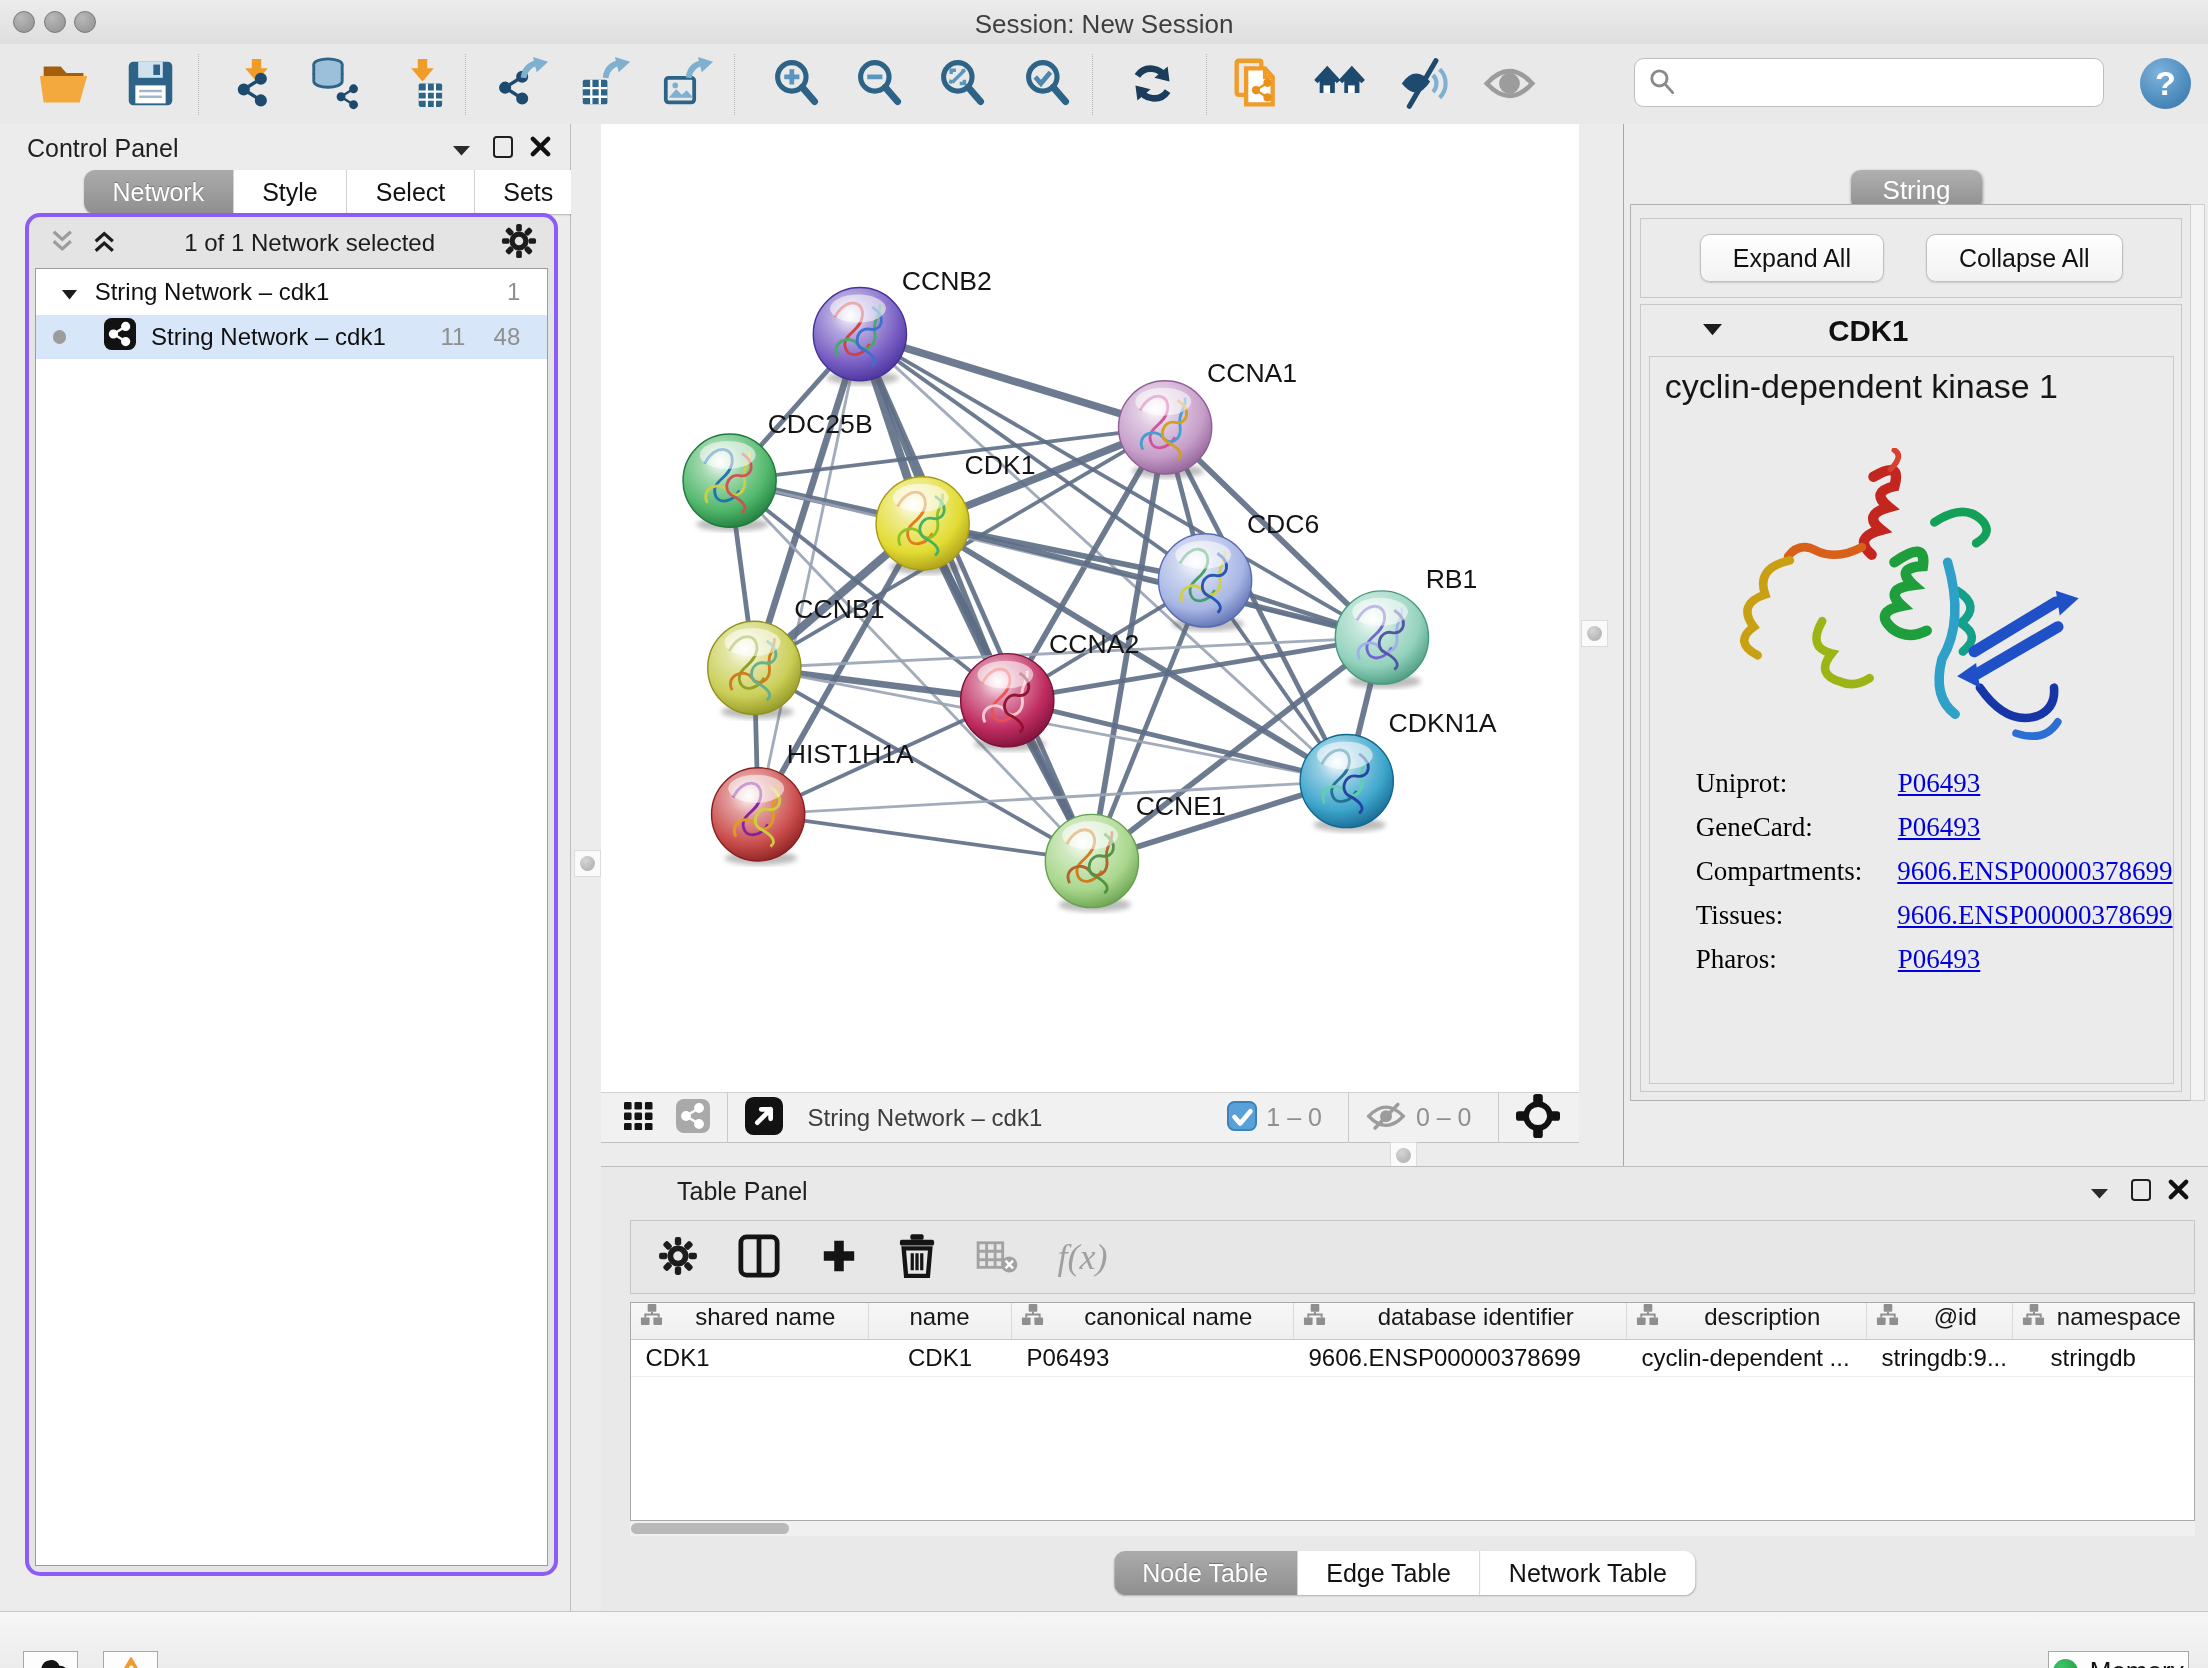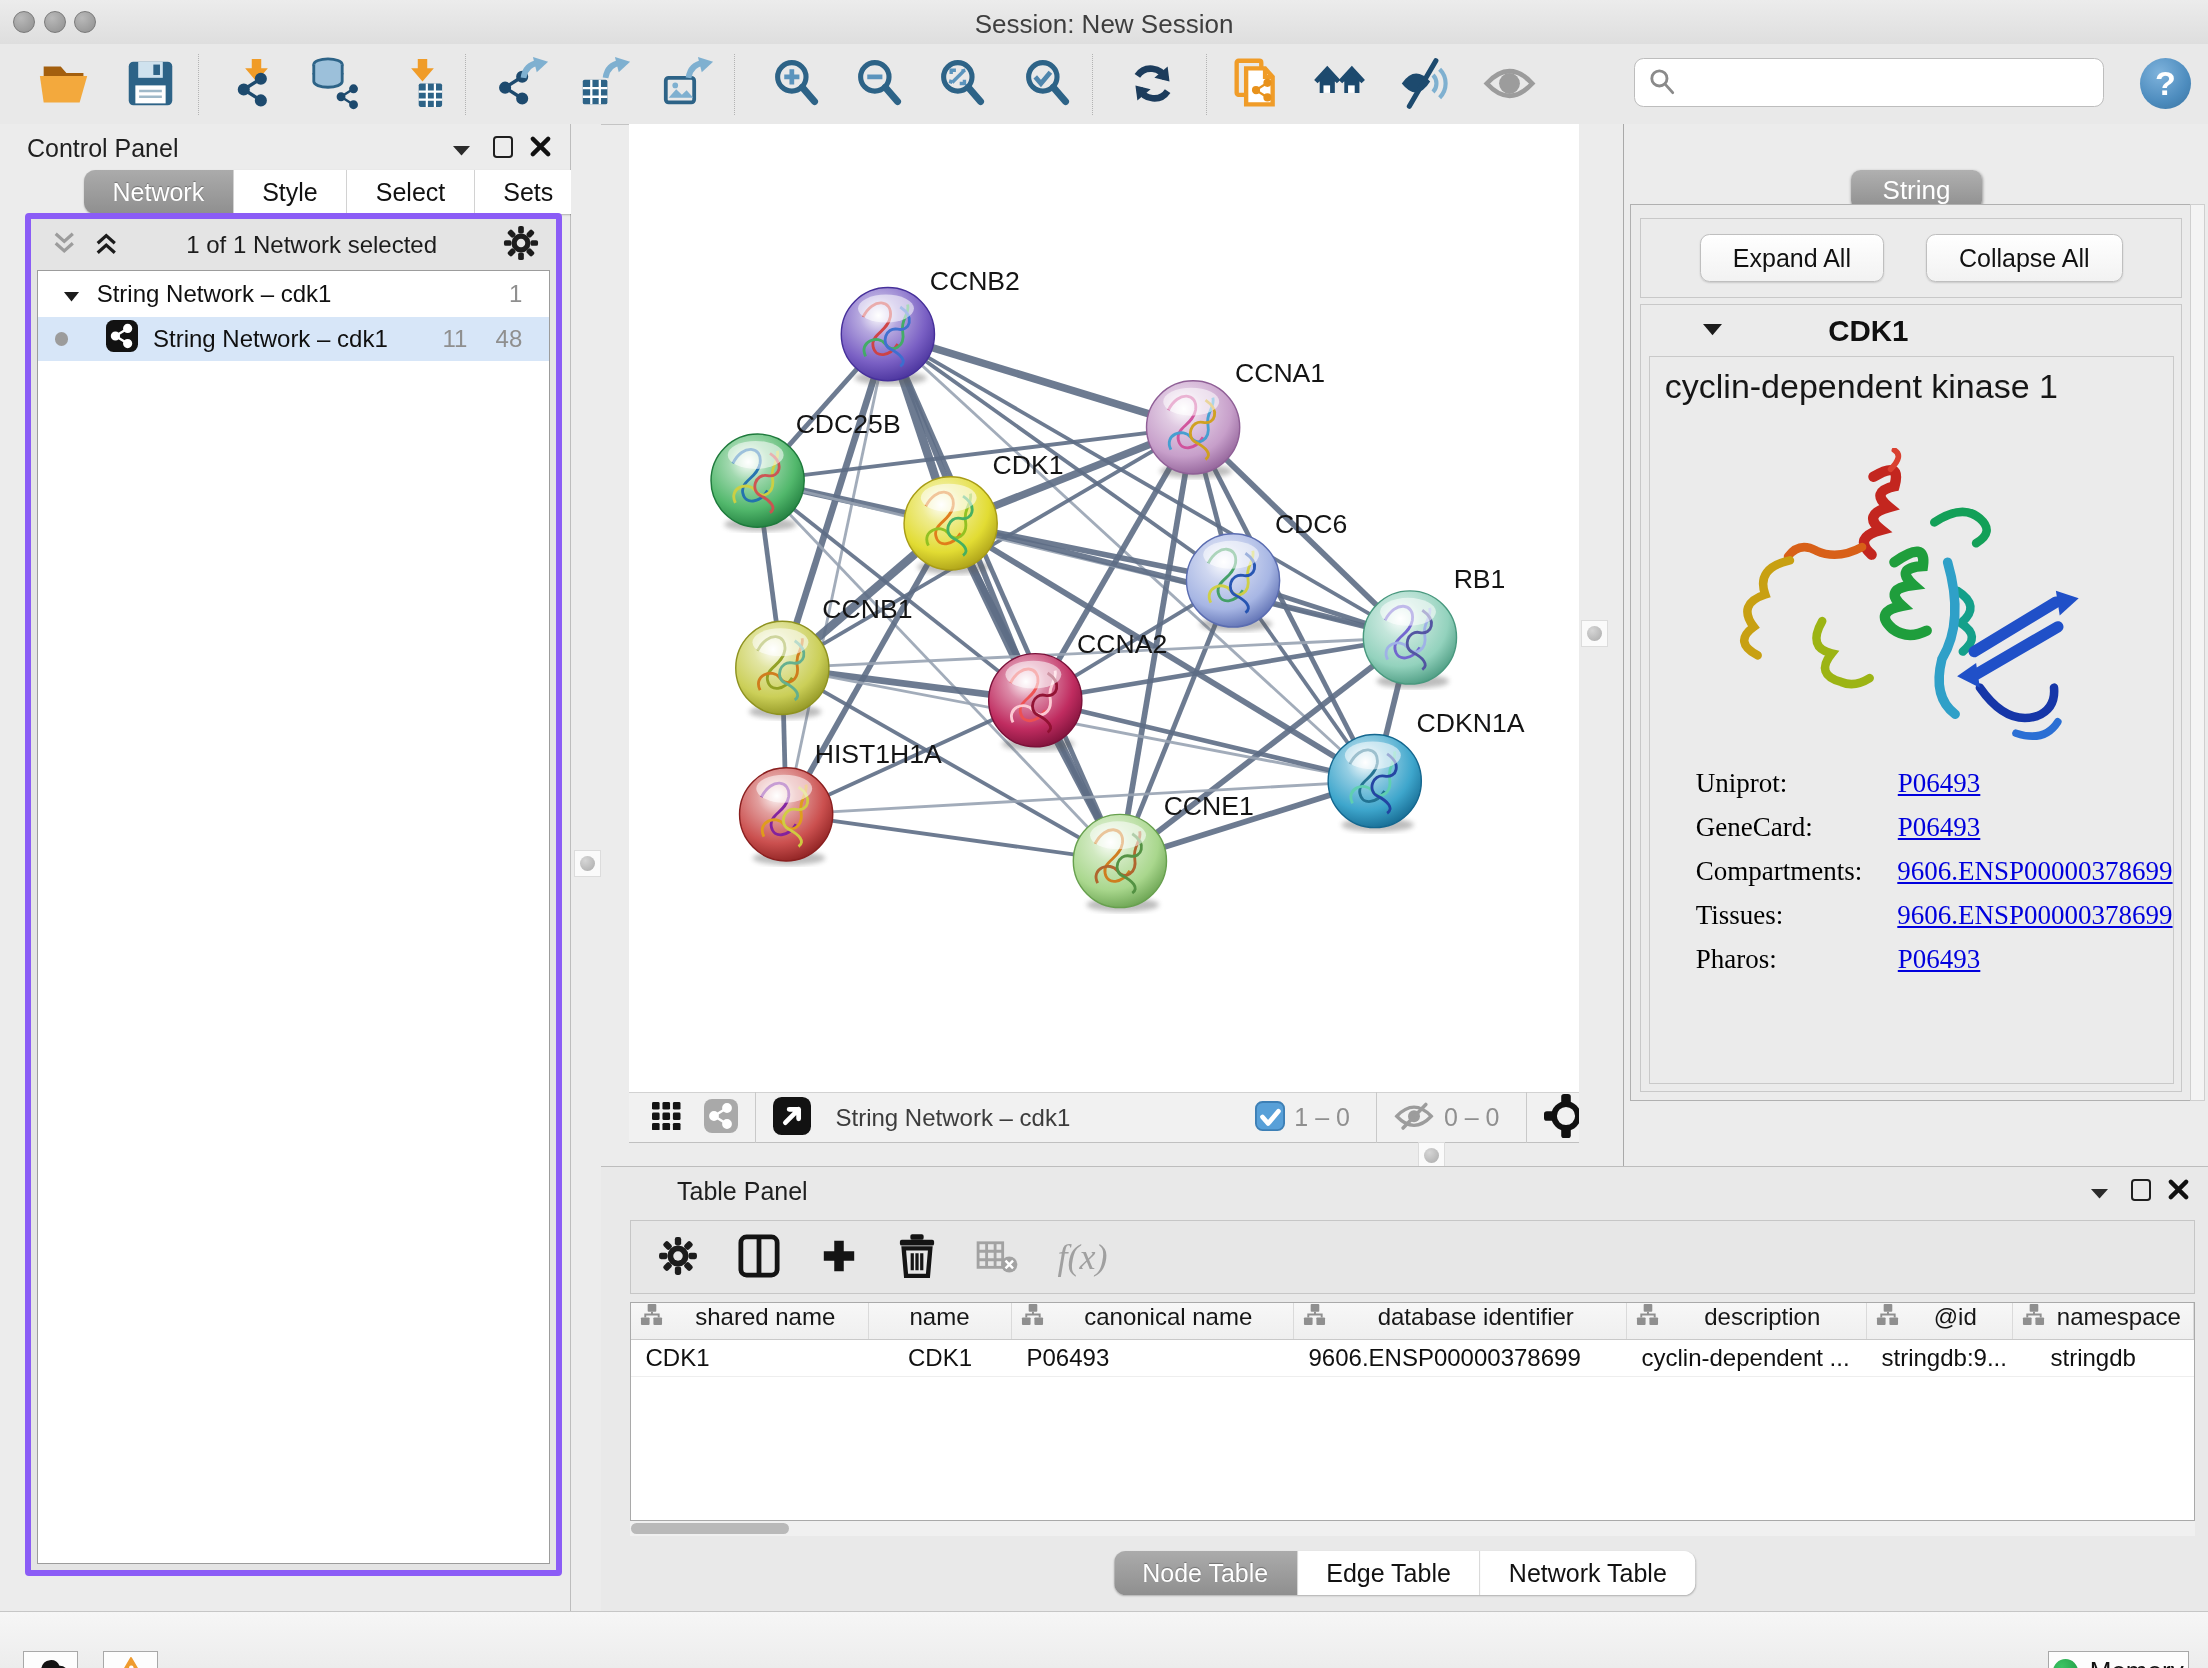--- a/index.html
+++ b/index.html
@@ -30,29 +30,29 @@
   
   .tabgroup{display:flex;height:44px;border-radius:11.4px;box-shadow:0 1px 1.9px rgba(0,0,0,.25);}
   .tab{display:flex;align-items:center;justify-content:center;padding:0 28.5px;font-size:25px;color:#111;
     background:#fff;border-right:1px solid #d2d2d2;}
   .tab:first-child{border-radius:11.4px 0 0 11.4px;}
   .tab:last-child{border-radius:0 11.4px 11.4px 0;border-right:none;}
   .tab.sel{background:linear-gradient(#ababab,#8f8f8f);color:#fff;text-shadow:0 -1px 1px rgba(0,0,0,.3);}
   
   #controlpanel{position:absolute;left:0;top:124px;width:571px;height:1488px;background:#ececec;border-right:1px solid #bdbdbd;box-sizing:border-box;}
   #cp-tabs{position:absolute;left:84px;top:46px;}
-  #cp-body{position:absolute;left:25px;top:89px;width:525px;bottom:36px;background:#e4e4e4;border:6px solid #8b5cf6;border-radius:4px;}
+  #cp-body{position:absolute;left:25px;top:89px;width:525px;bottom:36px;background:#e4e4e4;border:4px solid #8b5cf6;border-radius:15px;}
   #cp-subhead{position:absolute;left:0;right:0;top:0;height:51px;display:flex;align-items:center;}
   #cp-status{flex:1;text-align:center;font-size:24px;color:#1c1c1c;}
   #cp-tree{position:absolute;left:5.7px;right:5.7px;top:51px;bottom:5.7px;background:#fff;border:1.9px solid #9c9c9c;}
   .treerow{position:relative;height:46px;display:flex;align-items:center;font-size:24px;color:#101010;}
   .treerow .cnt{position:absolute;color:#8f8f8f;}
   #treerow-net{background:#d7e6f8;height:44px;}
   
-  #netview{position:absolute;left:601px;top:124px;width:978px;height:1042px;margin-left:28px;}
+  #netview{position:absolute;left:601px;top:124px;width:978px;height:1042px;}
   #netcanvas{position:absolute;left:0;top:0;width:978px;height:968px;background:#fff;}
   #nettoolbar{position:absolute;left:0;top:968px;width:100%;height:51px;background:#f1f1f1;
     border-top:1px solid #d2d2d2;border-bottom:1px solid #c0c0c0;display:flex;align-items:center;box-sizing:border-box;}
   .ntsep{height:51px;border-left:1px solid #c9c9c9;margin:0 17px;}
   #nettitle{font-size:24px;color:#3c3c3c;margin-left:25px;}
   .ntcount{font-size:25px;color:#8f8f8f;margin:0 9.5px;}
   
   .vsplit{position:absolute;background:#ececec;}
   .handlebox{position:absolute;width:25px;height:25px;background:#fafafa;border:1px solid #dcdcdc;display:flex;align-items:center;justify-content:center;}
   .handledot{width:15px;height:15px;border-radius:50%;background:radial-gradient(circle at 35% 30%,#d6d6d6,#aaa);}

